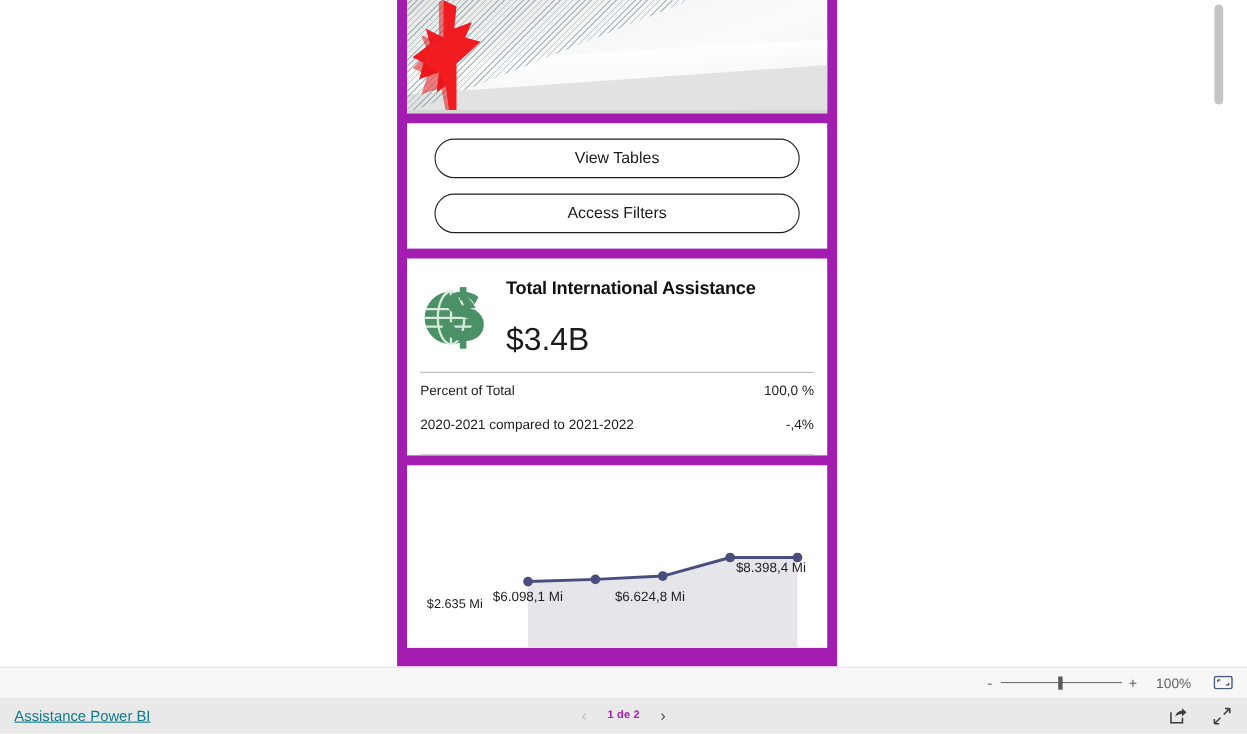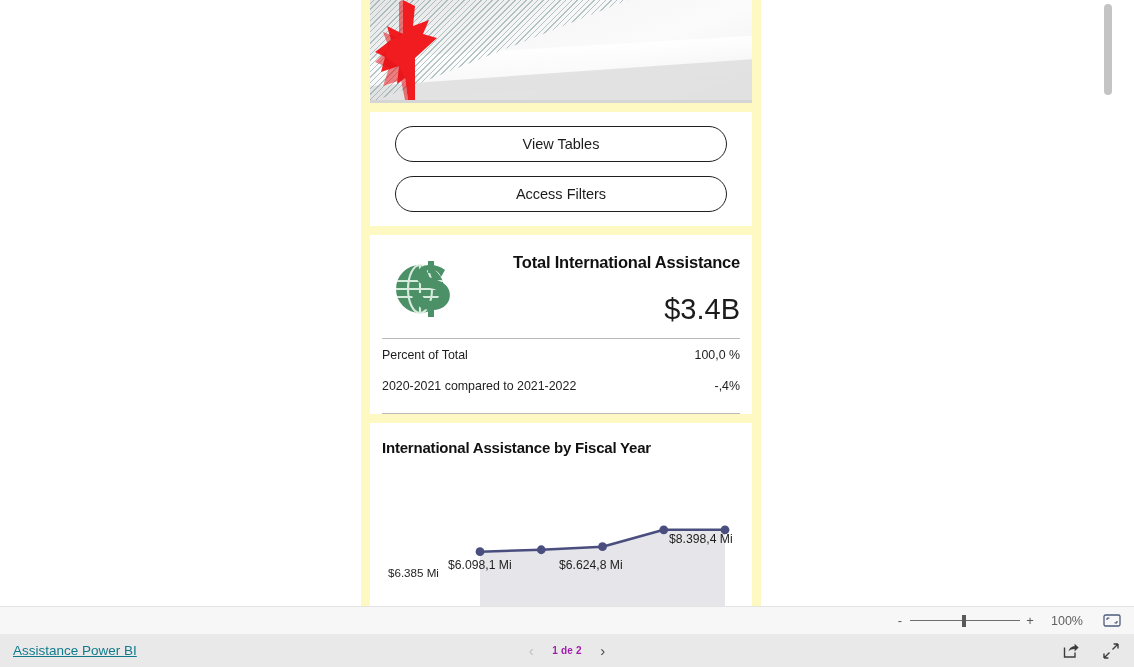--- a/index.html
+++ b/index.html
@@ -27,21 +27,21 @@
     height: 606px;
     background: #ffffff;
     overflow: hidden;
   }
 
   #report-canvas {
     position: absolute;
     left: 361px;
     top: 0;
     width: 400px;
-    background: #fef9c3;
+    background: #a21caf;
     padding-bottom: 40px;
   }
 
   
   .banner {
     position: relative;
     margin: 0 9px;
     height: 103px;
     background: #f2f2f2;
     overflow: hidden;
@@ -97,21 +97,21 @@
     border-radius: 19px;
     background: #ffffff;
     color: #1b1b1b;
     font-size: 14.5px;
     font-family: "Liberation Sans", sans-serif;
     cursor: pointer;
   }
   .btn:last-child { margin-bottom: 0; }
 
   
-  #kpi-card { padding: 10px 12px 0 12px; text-align: right; }
+  #kpi-card { padding: 10px 12px 0 12px; }
   .kpi-top { display: flex; align-items: flex-start; }
   .kpi-icon { width: 74px; flex: 0 0 74px; padding-top: 12px; }
   .kpi-text { flex: 1; padding-left: 4px; padding-top: 8px; }
   .kpi-title {
     font-size: 16.5px;
     font-weight: bold;
     color: #111111;
     letter-spacing: -0.2px;
     font-family: "Liberation Sans", sans-serif;
   }
@@ -336,34 +336,33 @@
 
         <div class="stat-row">
           <span class="stat-label">2020-2021 compared to 2021-2022</span>
           <span class="stat-value">-,4%</span>
         </div>
 
         <hr class="kpi-rule">
       </div>
 
       <div class="card" id="chart-card">
-        <div class="chart-title">International Assistance by Fiscal Year</div>
 
         <div class="chart-plot">
           <svg class="chart-svg" id="chart-svg" width="366" height="150">
               <path d="M98 89.68227052631579 L159.25 87.76315789473685 L220.5 84.67584842105263 L281.75 67.81731368421053 L343 67.81731368421053 L343 150 L98 150 Z" fill="#e5e5ea"></path>
               <polyline points="98,89.68227052631579 159.25,87.76315789473685 220.5,84.67584842105263 281.75,67.81731368421053 343,67.81731368421053" fill="none" stroke="#4a4e7e" stroke-width="2.6" stroke-linejoin="round"></polyline>
               <circle cx="98" cy="89.68227052631579" r="4.4" fill="#4a4e7e"></circle>
               <circle cx="159.25" cy="87.76315789473685" r="4.4" fill="#4a4e7e"></circle>
               <circle cx="220.5" cy="84.67584842105263" r="4.4" fill="#4a4e7e"></circle>
               <circle cx="281.75" cy="67.81731368421053" r="4.4" fill="#4a4e7e"></circle>
               <circle cx="343" cy="67.81731368421053" r="4.4" fill="#4a4e7e"></circle>
             </svg>
 
-          <div class="axis-tick-label">$6.385 Mi</div>
+          <div class="axis-tick-label">$2.635 Mi</div>
 
           <div class="dlabel" id="dl0" style="left:66px; top:96px;">$6.098,1 Mi</div>
           <div class="dlabel" id="dl2" style="left:177px; top:96px;">$6.624,8 Mi</div>
           <div class="dlabel" id="dl3" style="left:287px; top:70px;">$8.398,4 Mi</div>
         </div>
       </div>
 
     </div>
 
     <div id="vscroll-track">

